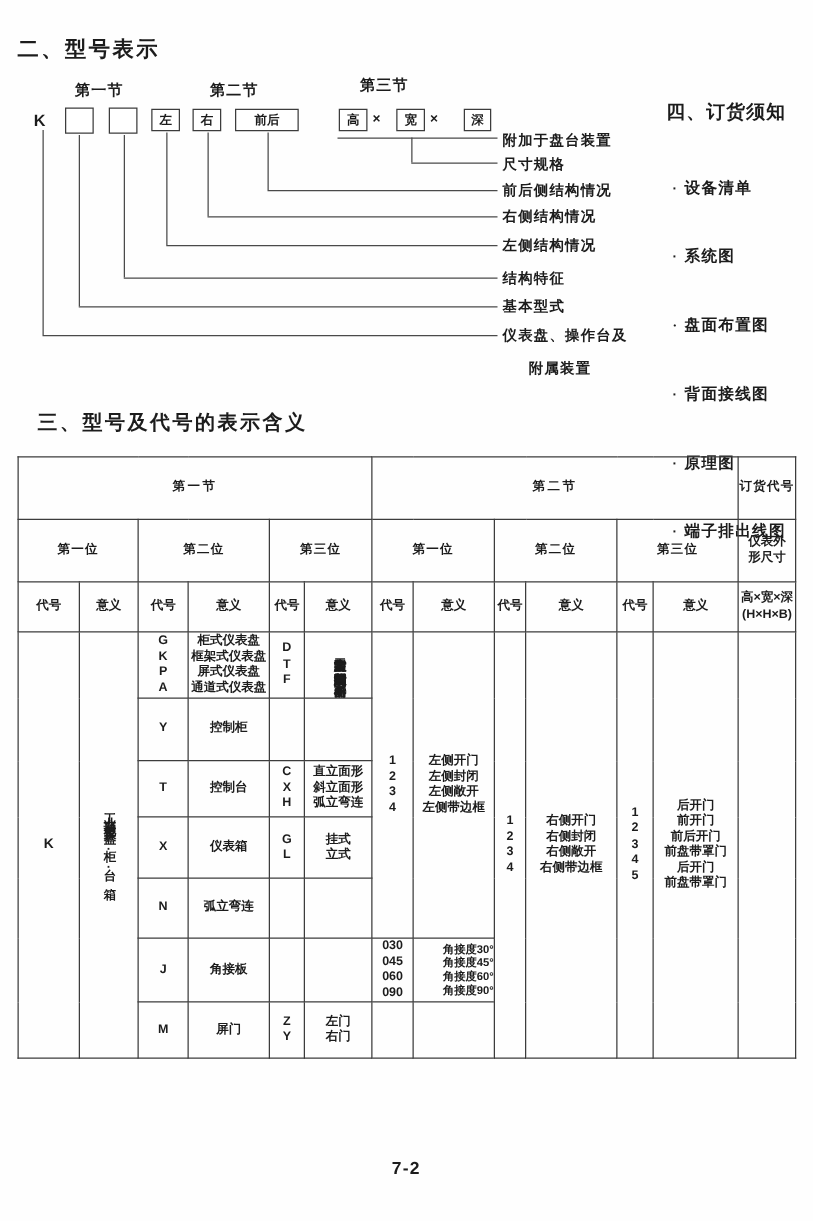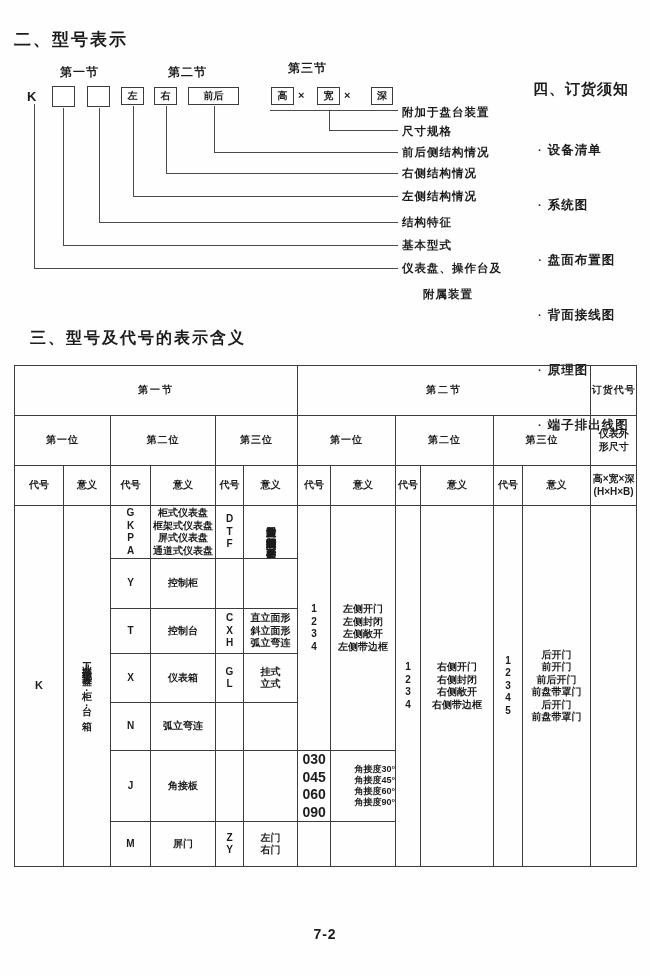--- a/index.html
+++ b/index.html
@@ -258,21 +258,21 @@
     <td class="meaning-cell pre">弧立弯连</td>
     <td class="code-cell pre"></td>
     <td class="meaning-cell pre"></td>
   </tr>
 
   <tr style="height:50px;">
     <td class="code-cell pre">J</td>
     <td class="meaning-cell pre">角接板</td>
     <td class="code-cell pre"></td>
     <td class="meaning-cell pre"></td>
-    <td class="code-cell pre" style="font-size:14px;">030
+    <td class="code-cell pre" style="font-size:10px;">030
 045
 060
 090</td>
     <td class="meaning-cell pre" style="font-size:9px;text-align:right;">角接度30°
 角接度45°
 角接度60°
 角接度90°</td>
   </tr>
 
   <tr style="height:45px;">

